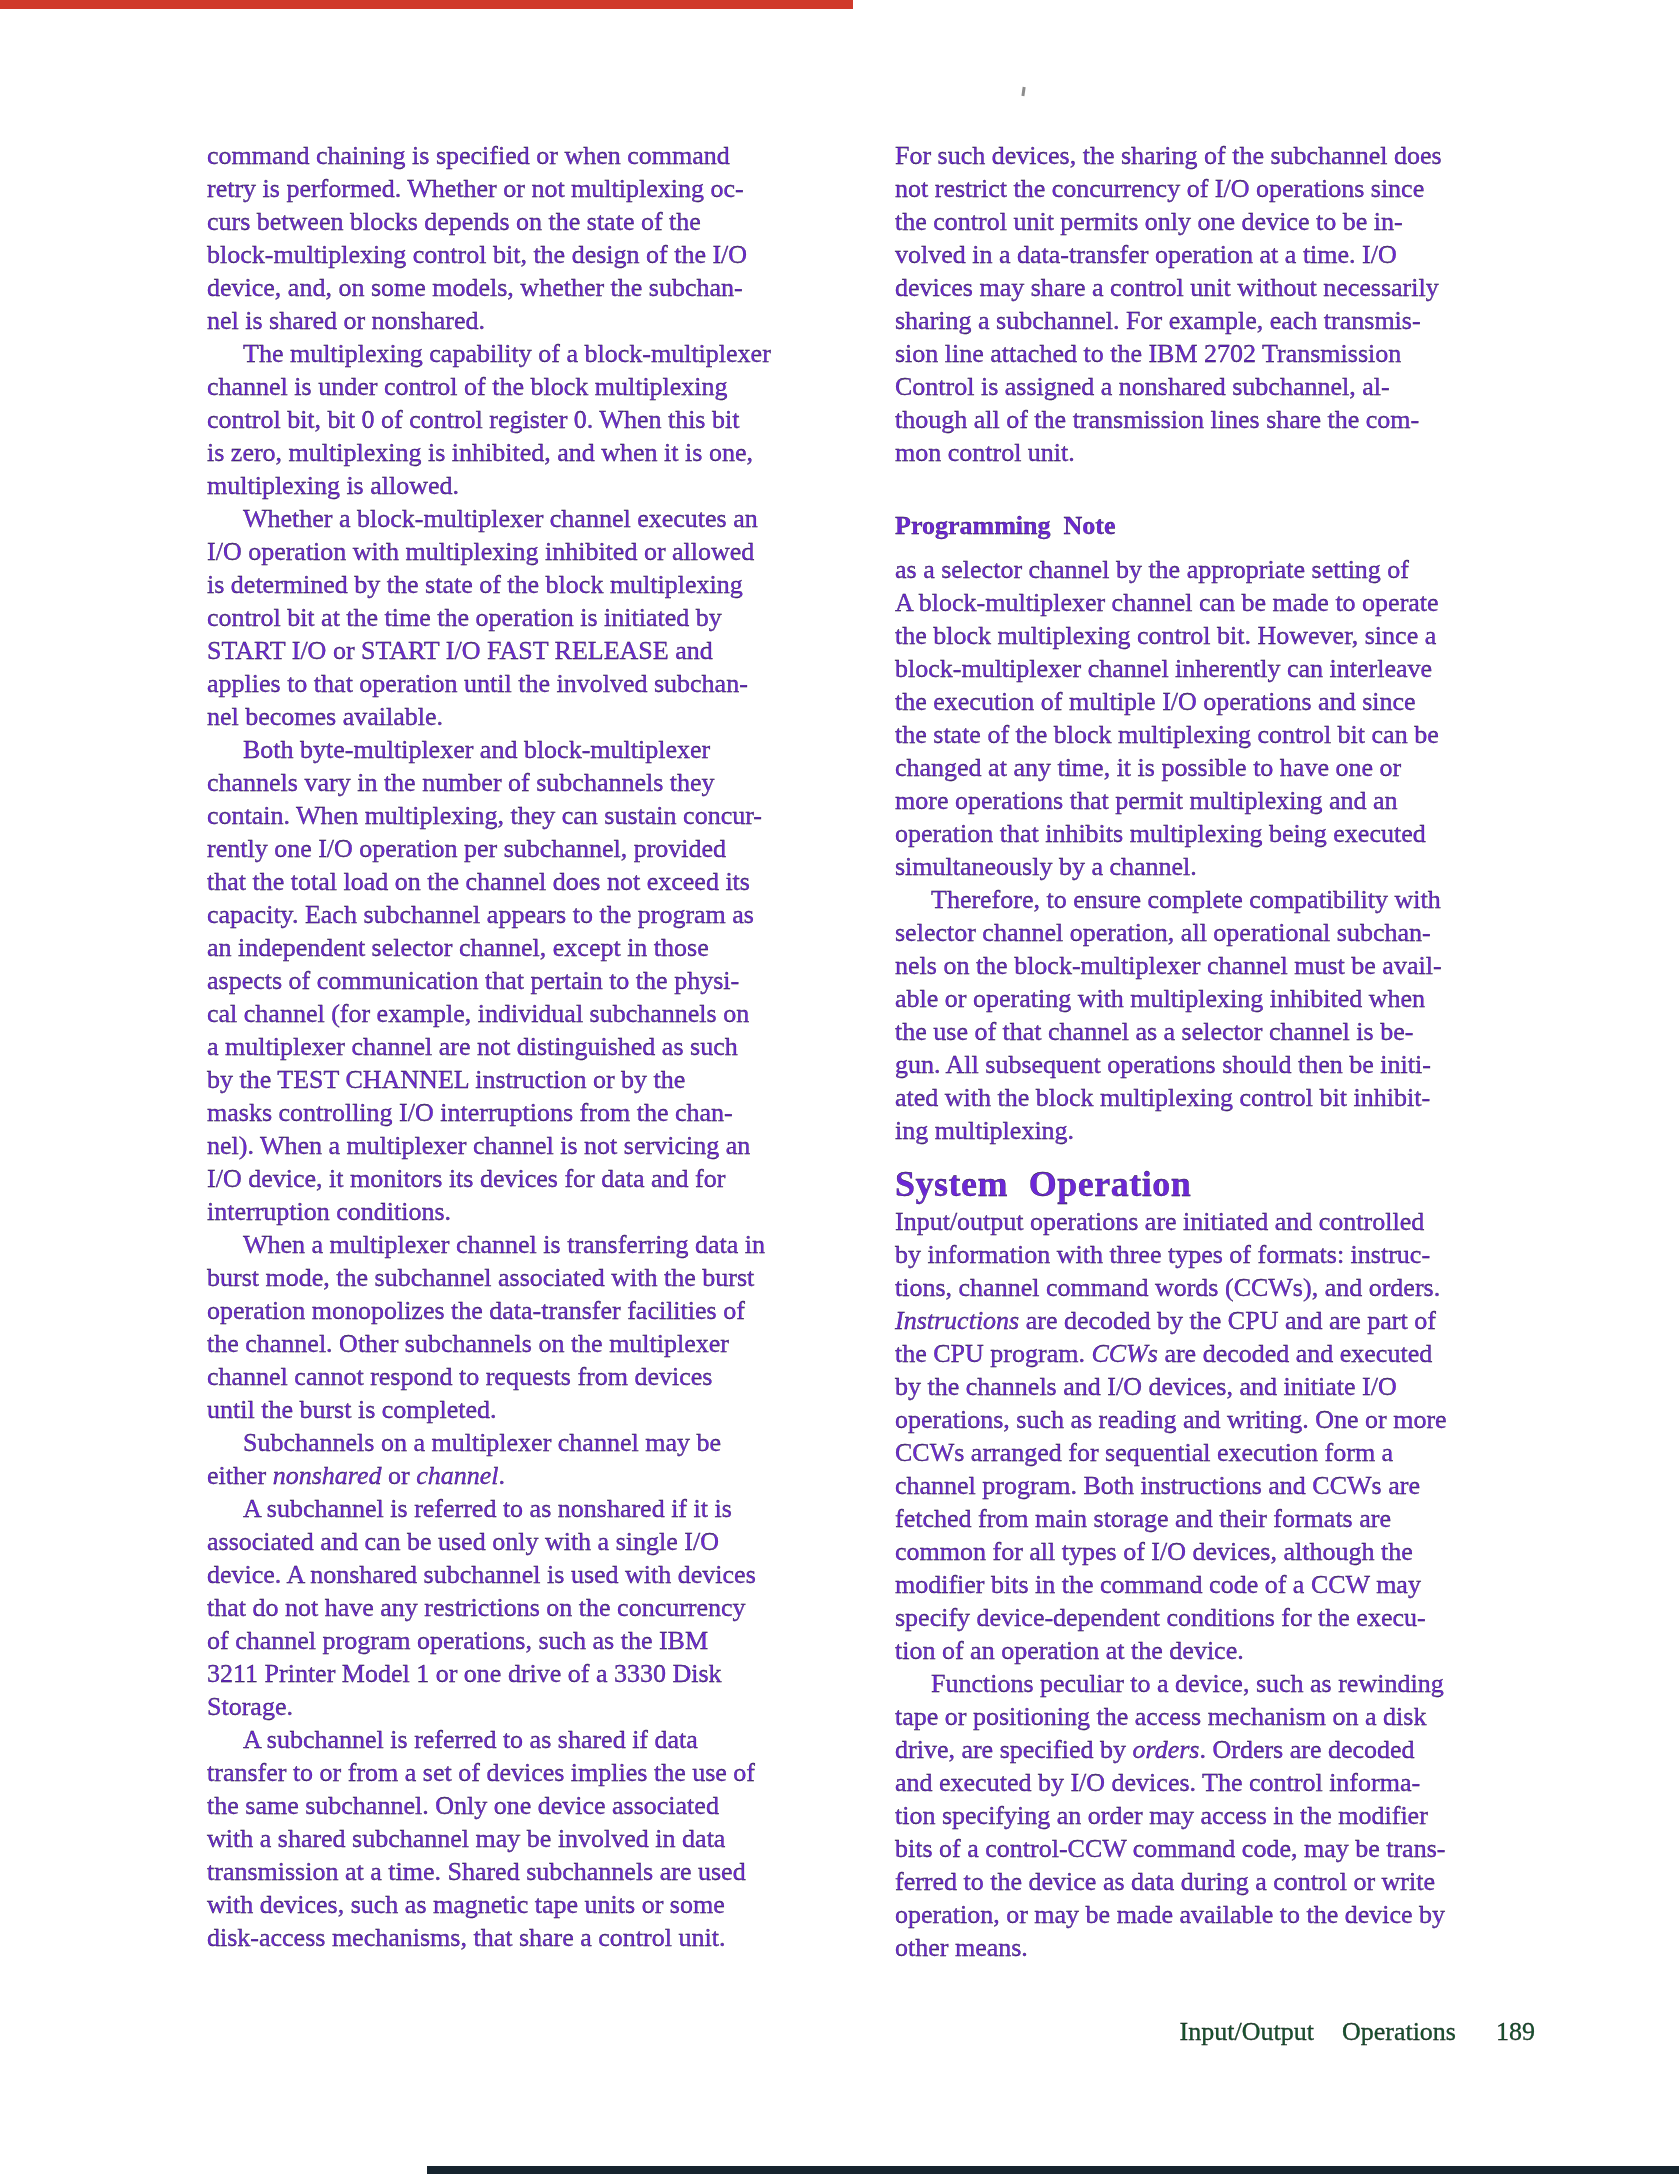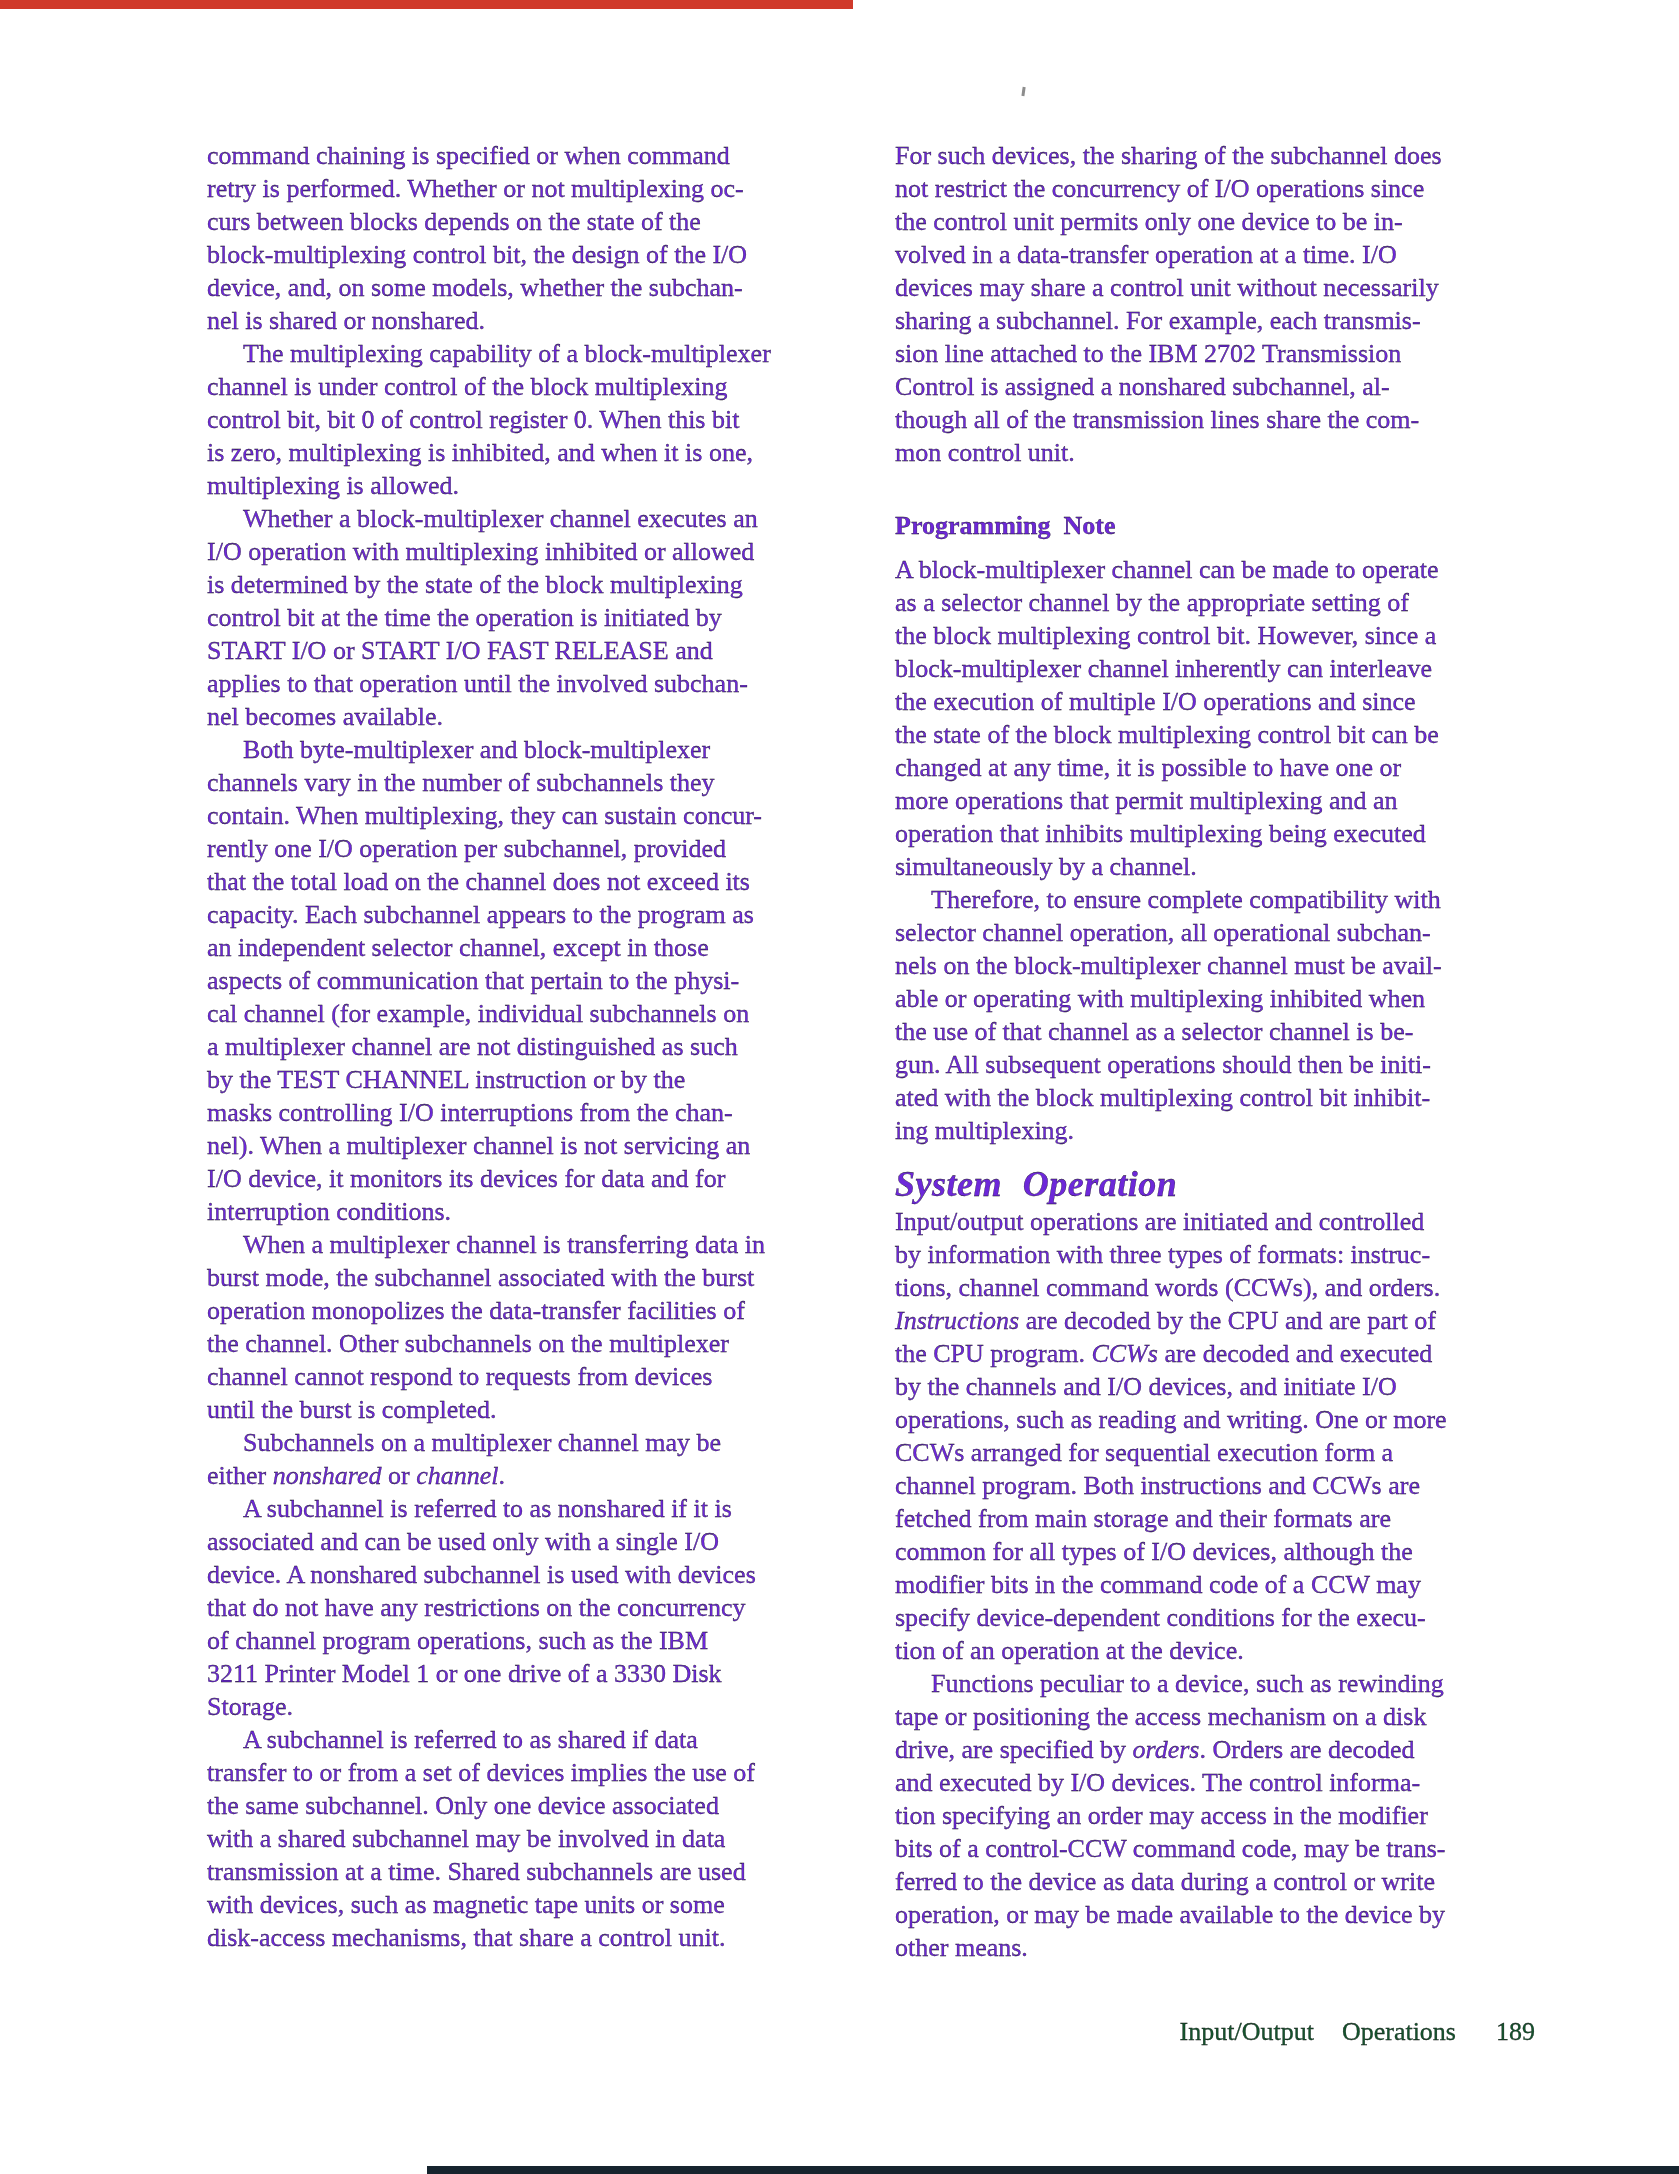--- a/index.html
+++ b/index.html
@@ -42,21 +42,21 @@
   .para.indent .line:first-child { padding-left: 36px; }
   .line i { font-style: italic; }
 
   .h2 {
     font-size: 26px; line-height: 38px; font-weight: bold;
     margin: 38px 0 7.5px 0; word-spacing: 6.6px;
     -webkit-text-stroke: 0.3px #111;
   }
   .h1 {
     font-size: 36px; line-height: 41px;
-    font-weight: bold; font-style: italic;
+    font-weight: bold; 
     margin: 17px 0 0 0; word-spacing: 11.3px; letter-spacing: 0.5px;
     -webkit-text-stroke: 0.3px #111;
   }
 
   .footer {
     position: absolute; left: 895px; top: 2015px; width: 640px;
     text-align: right; font-size: 26px; line-height: 33px;
     color: #14532d; -webkit-text-stroke: 0.3px #161616;
   }
   .footer .sep1 { margin-left: 28px; }
@@ -152,22 +152,22 @@
         <span class="line"><span>volved in a data-transfer operation at a time. I/O</span></span>
         <span class="line"><span>devices may share a control unit without necessarily</span></span>
         <span class="line"><span>sharing a subchannel. For example, each transmis-</span></span>
         <span class="line"><span>sion line attached to the IBM 2702 Transmission</span></span>
         <span class="line"><span>Control is assigned a nonshared subchannel, al-</span></span>
         <span class="line"><span>though all of the transmission lines share the com-</span></span>
         <span class="line"><span>mon control unit.</span></span>
       </p>
       <div class="h2">Programming Note</div>
       <p class="para">
+        <span class="line"><span>as a selector channel by the appropriate setting of</span></span>
         <span class="line"><span>A block-multiplexer channel can be made to operate</span></span>
-        <span class="line"><span>as a selector channel by the appropriate setting of</span></span>
         <span class="line"><span>the block multiplexing control bit. However, since a</span></span>
         <span class="line"><span>block-multiplexer channel inherently can interleave</span></span>
         <span class="line"><span>the execution of multiple I/O operations and since</span></span>
         <span class="line"><span>the state of the block multiplexing control bit can be</span></span>
         <span class="line"><span>changed at any time, it is possible to have one or</span></span>
         <span class="line"><span>more operations that permit multiplexing and an</span></span>
         <span class="line"><span>operation that inhibits multiplexing being executed</span></span>
         <span class="line"><span>simultaneously by a channel.</span></span>
       </p>
       <p class="para indent">

